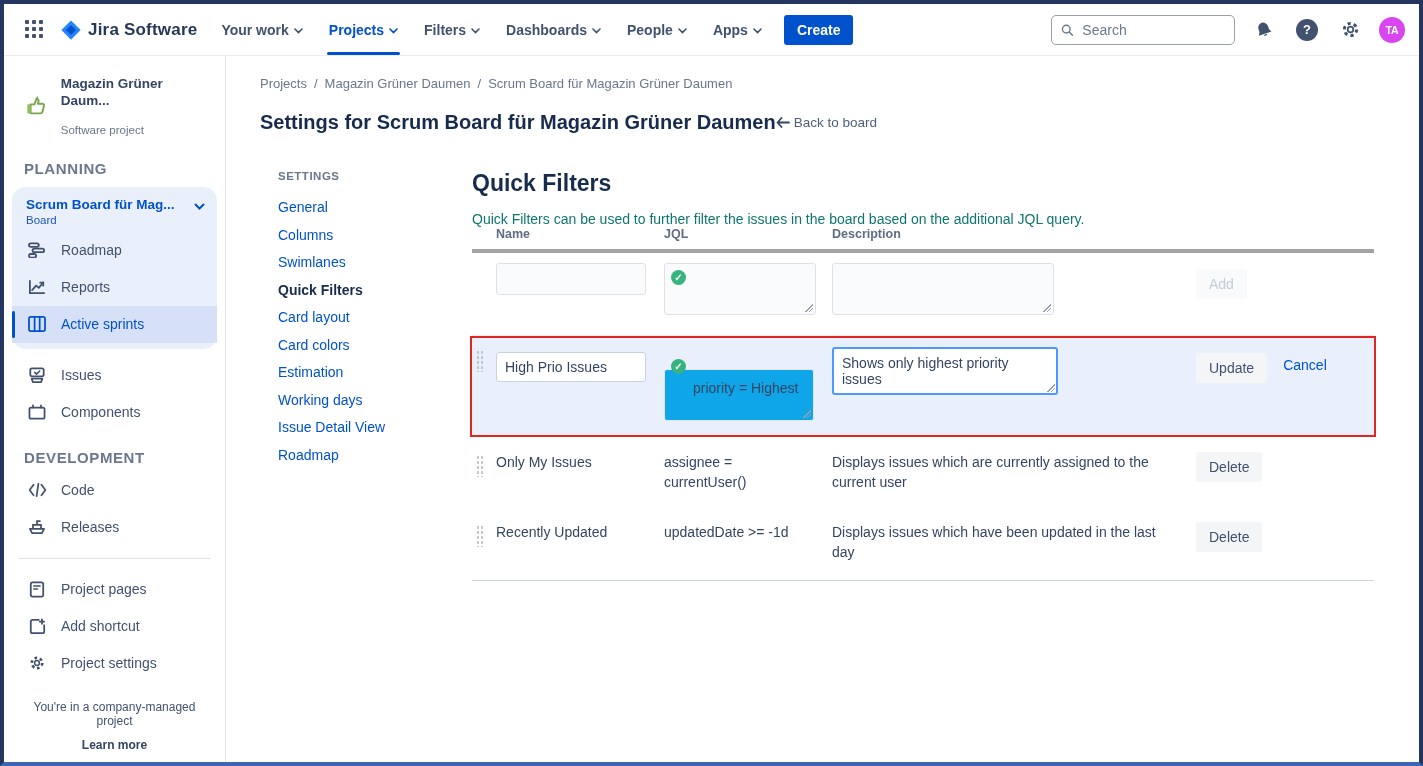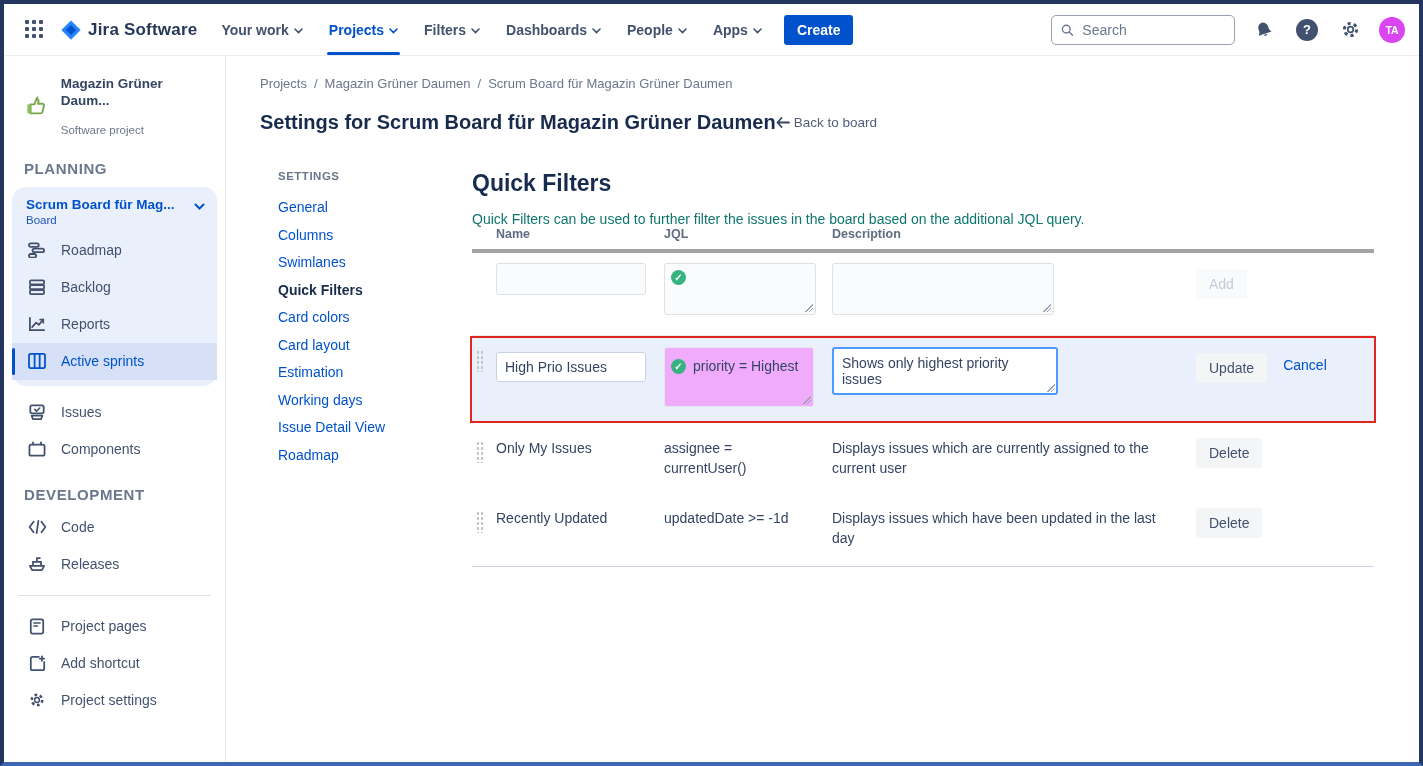--- a/index.html
+++ b/index.html
@@ -73,21 +73,21 @@
   textarea.field{resize:none;display:block;padding:6px 8px;}
   .jql-check{position:absolute;top:7px;left:7px;width:15px;height:15px;border-radius:50%;background:#36b37e;color:#fff;font-size:10px;font-weight:700;display:flex;align-items:center;justify-content:center;line-height:1;}
   .jql-ta{padding-left:28px !important;}
   .resize-corner{position:absolute;right:3px;bottom:3px;width:8px;height:8px;pointer-events:none;
     background:linear-gradient(135deg,transparent 0 50%,#98a1b0 50% 58%,transparent 58% 72%,#98a1b0 72% 80%,transparent 80%);}
   .add-row{padding:10px 0 16px 0;border-bottom:1px solid #ebecf0;}
   .btn{background:#f4f5f7;border:none;border-radius:3px;color:#42526e;font-size:14px;font-family:inherit;padding:7px 13px;cursor:pointer;}
   .btn.disabled{background:#f9fafb;color:#c6ccd6;cursor:default;}
   .edit-row{background:#e9effb;border:2px solid #e02620;padding:9px 0 10px 0;margin-left:-2px;margin-right:-2px;}
   .edit-row input.field{background:#fff;border-color:#c9d2e0;height:30px;margin-top:5px;}
-  .edit-row .jql-edit{background:#f0abfc;border-color:#e3e6ec;width:150px;height:60px;}
+  .edit-row .jql-edit{background:#0ea5e9;border-color:#e3e6ec;width:150px;height:52px;margin-top:22px;}
   .edit-row .desc-edit{background:#fff;border:2px solid #4c9aff;width:226px;height:48px;}
   .cancel-link{color:#0052cc;font-size:14px;cursor:pointer;margin-left:16px;}
   .action-cell{display:flex;align-items:center;padding-top:6px;}
   .data-row{padding:15px 0 14px 0;font-size:14px;color:#344563;}
   .data-row.last{border-bottom:1px solid #cdd5e1;padding-bottom:18px;}
   .drag-handle{width:7px;height:22px;margin:3px 0 0 4px;cursor:grab;
     background-image:radial-gradient(circle,#c1c7d0 1.2px,transparent 1.4px);background-size:4px 5px;}
   .row-text{line-height:1.45;padding-right:20px;}
   svg{display:block;}
 </style>
@@ -222,32 +222,20 @@
                   <rect x="5" y="7.5" width="13" height="4" rx="2"></rect>
                   <rect x="1" y="13.5" width="8" height="4" rx="2"></rect>
                 </g>
               </svg>
           </span>
           <span>Roadmap</span>
         </div>
         <div class="side-item">
           <span class="sicon">
             <svg width="18" height="16" viewBox="0 0 20 18">
-                <g fill="none" stroke="#42526e" stroke-width="2">
-                  <rect x="2" y="1.5" width="16" height="4.5" rx="1.5"></rect>
-                  <rect x="2" y="7" width="16" height="4.5" rx="1.5"></rect>
-                  <rect x="2" y="12.5" width="16" height="4.5" rx="1.5"></rect>
-                </g>
-              </svg>
-          </span>
-          <span>Backlog</span>
-        </div>
-        <div class="side-item">
-          <span class="sicon">
-            <svg width="18" height="16" viewBox="0 0 20 18">
                 <path d="M2 2 V16 H18" fill="none" stroke="#42526e" stroke-width="2" stroke-linecap="round"></path>
                 <path d="M4.5 12.5 L9 7.5 L12 10 L17 4" fill="none" stroke="#42526e" stroke-width="2" stroke-linecap="round" stroke-linejoin="round"></path>
                 <path d="M13.5 4 h3.5 v3.5" fill="none" stroke="#42526e" stroke-width="2" stroke-linecap="round"></path>
               </svg>
           </span>
           <span>Reports</span>
         </div>
         <div class="side-item active">
           <span class="sicon">
             <svg width="18" height="16" viewBox="0 0 20 18">
@@ -324,20 +312,24 @@
       <div class="side-item">
         <span class="sicon">
           <svg width="18" height="18" viewBox="0 0 24 24">
               <circle cx="12" cy="12" r="7" fill="none" stroke="#42526e" stroke-width="3.4" stroke-dasharray="3.6 3.6"></circle>
               <circle cx="12" cy="12" r="3.2" fill="none" stroke="#42526e" stroke-width="2"></circle>
             </svg>
         </span>
         <span>Project settings</span>
       </div>
 
+      <div class="side-footer">
+        <div class="side-footer-text">You're in a company-managed project</div>
+        <div class="side-footer-link">Learn more</div>
+      </div>
     </div>
 
     <div class="main">
       <div class="breadcrumb">
         <a>Projects</a>
           <span>/</span>
         <a>Magazin Grüner Daumen</a>
           <span>/</span>
         <a>Scrum Board für Magazin Grüner Daumen</a>
       </div>
@@ -352,22 +344,22 @@
       </div>
 
       <div class="content-cols">
 
         <div class="settings-menu">
           <div class="settings-label">SETTINGS</div>
           <div class="settings-item">General</div>
           <div class="settings-item">Columns</div>
           <div class="settings-item">Swimlanes</div>
           <div class="settings-item active">Quick Filters</div>
+          <div class="settings-item">Card layout</div>
           <div class="settings-item">Card colors</div>
-          <div class="settings-item">Card layout</div>
           <div class="settings-item">Estimation</div>
           <div class="settings-item">Working days</div>
           <div class="settings-item">Issue Detail View</div>
           <div class="settings-item">Roadmap</div>
         </div>
 
         <div class="qf-panel">
           <h2 class="qf-title">Quick Filters</h2>
           <div class="qf-desc">Quick Filters can be used to further filter the issues in the board based on the additional JQL query.</div>
 

